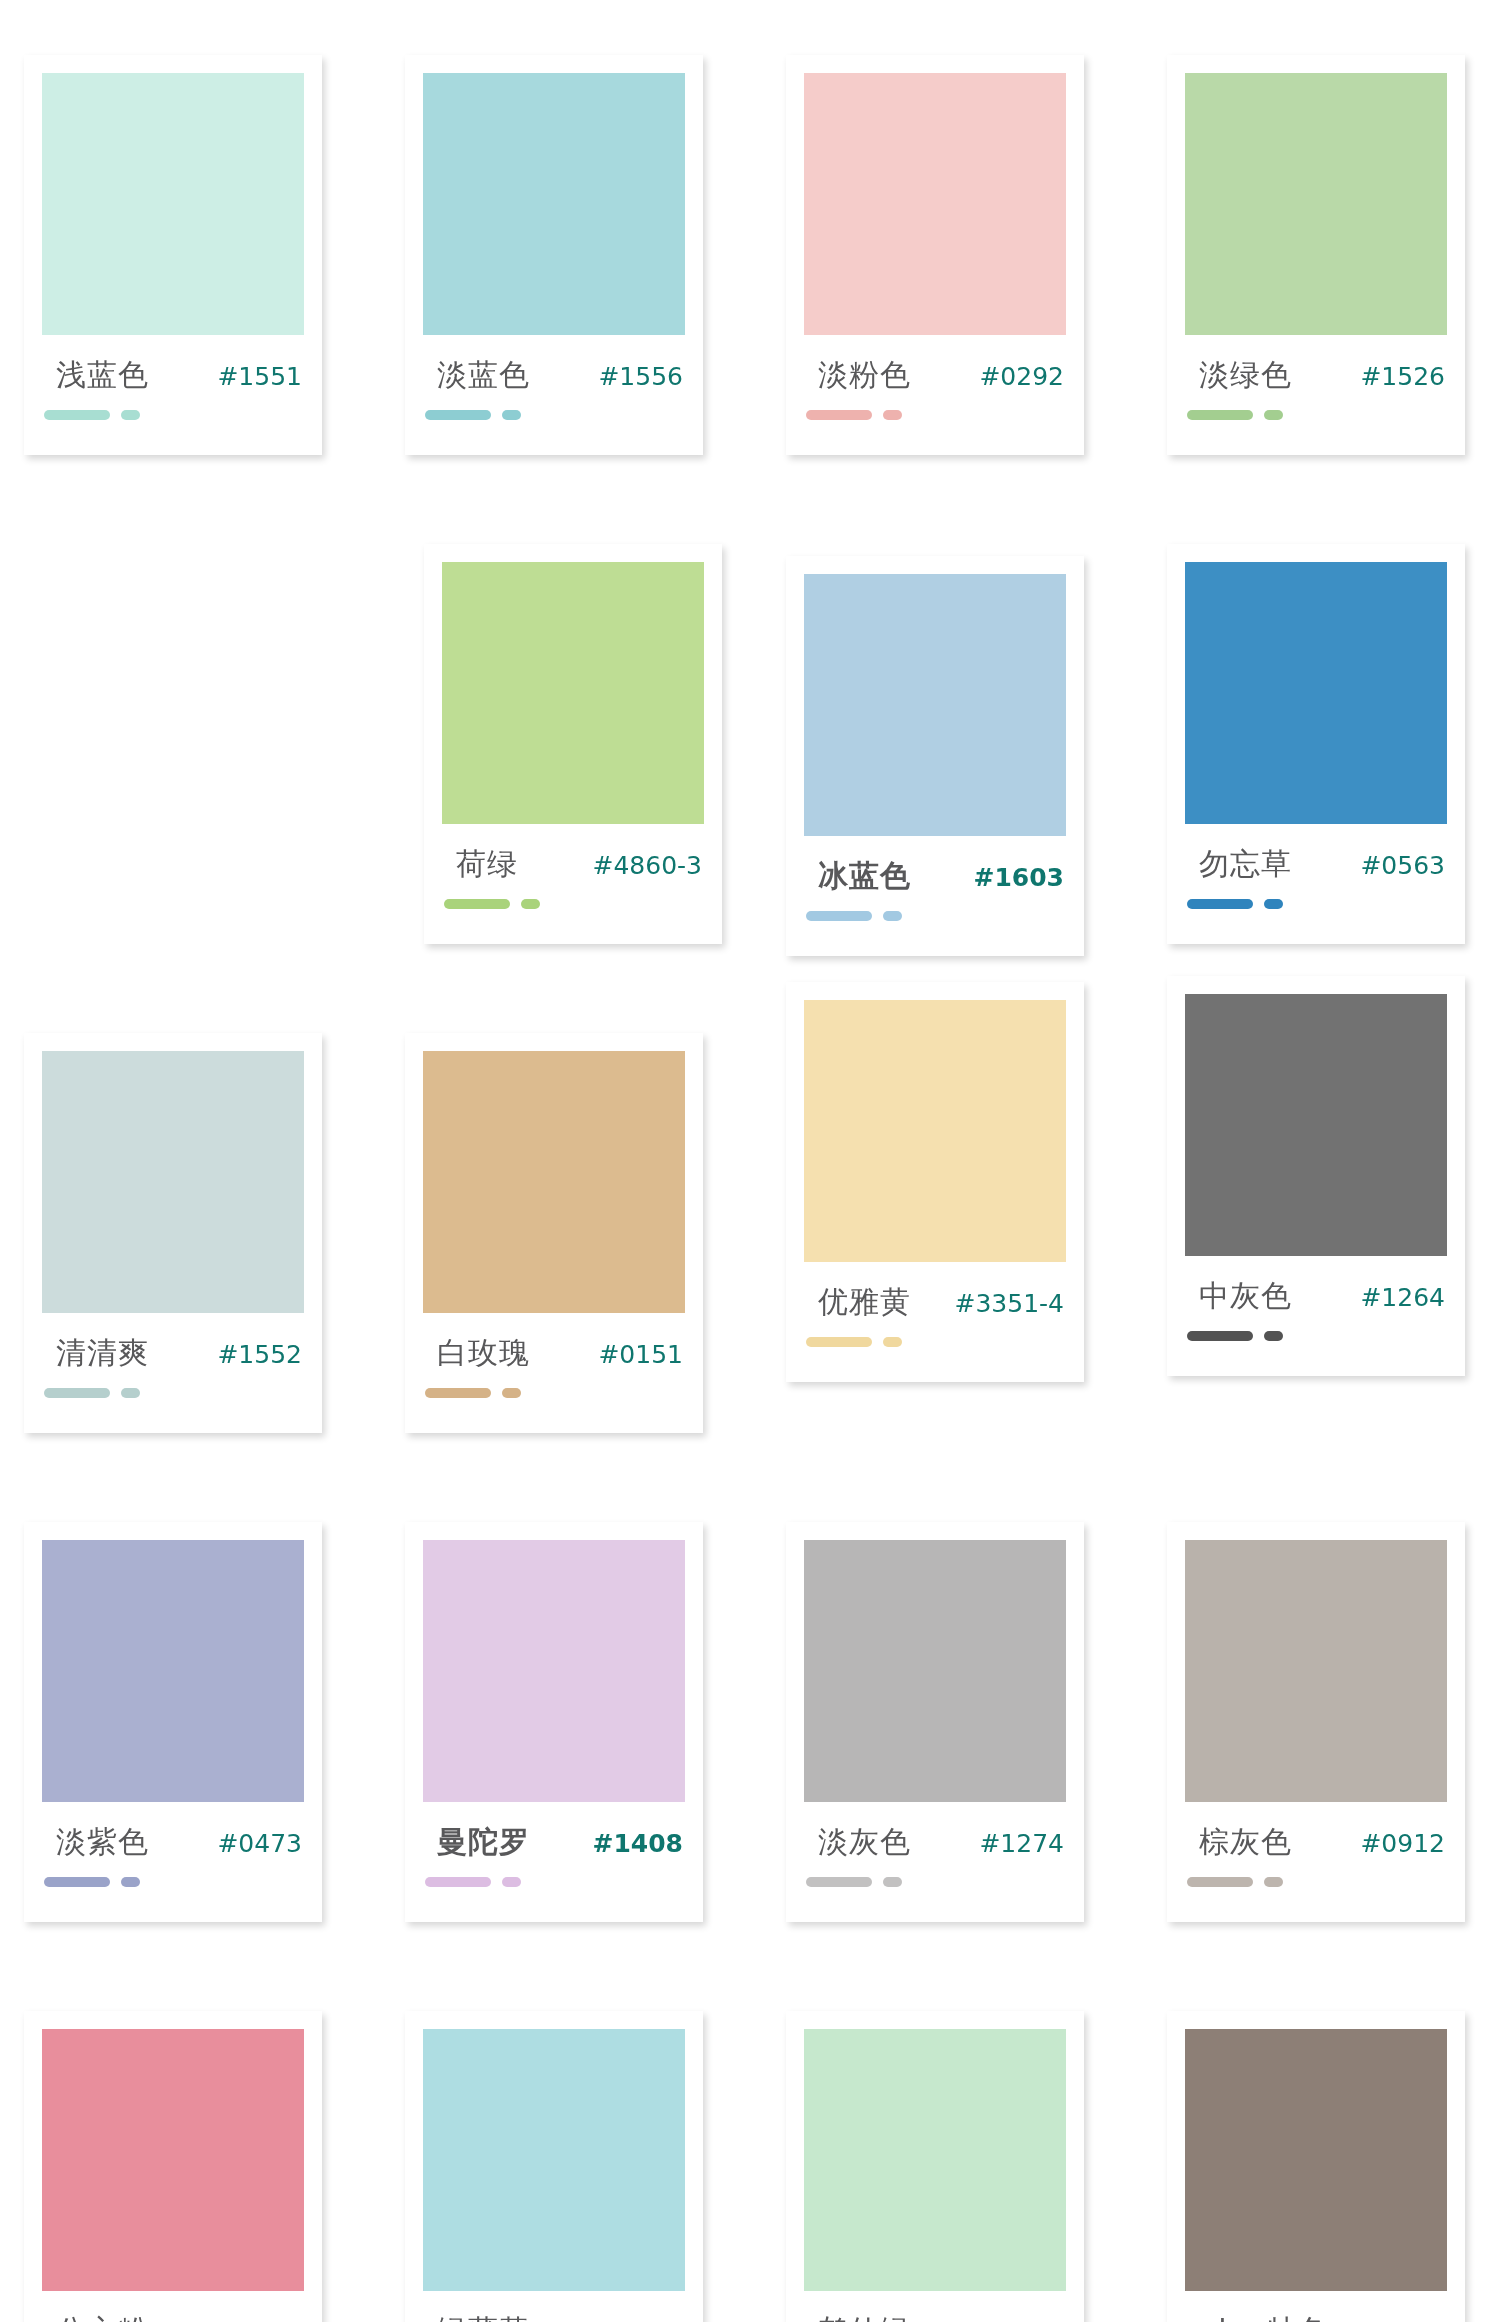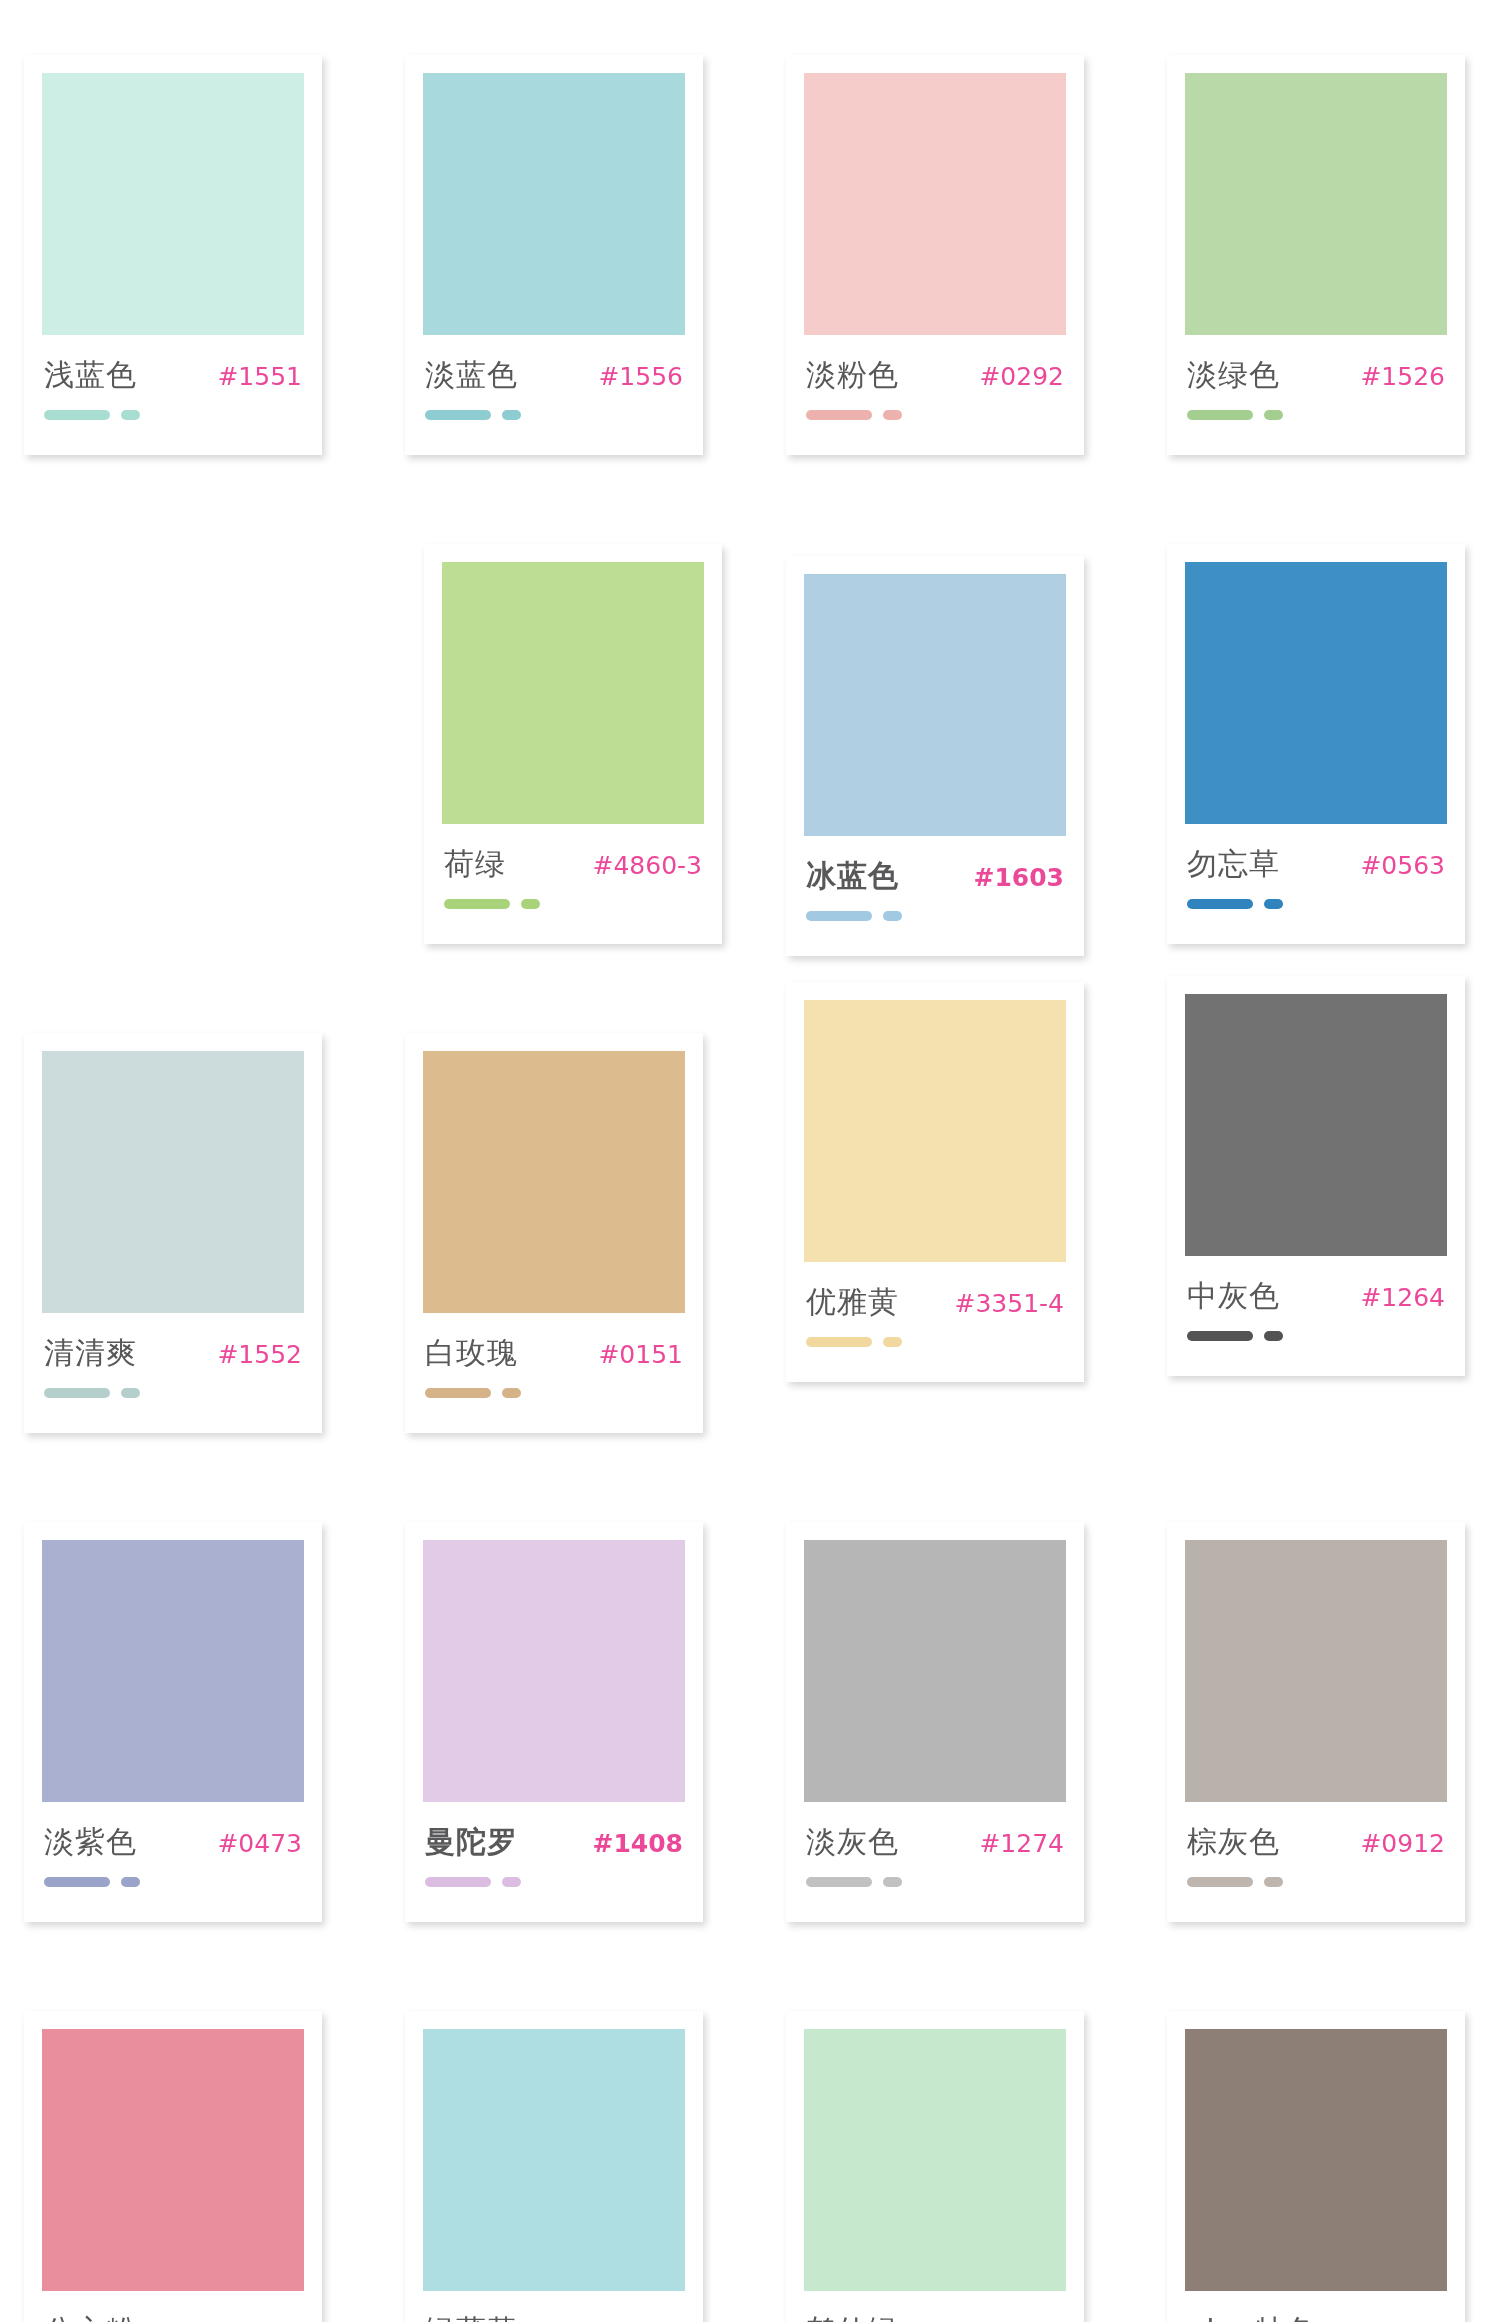--- a/index.html
+++ b/index.html
@@ -34,30 +34,31 @@
     width: 262px;
     height: 262px;
     display: block;
   }
   .meta {
     display: flex;
     align-items: baseline;
     justify-content: space-between;
     padding: 20px 2px 0 2px;
     white-space: nowrap;
+    margin-left: 12px;
   }
   .cname {
     font-size: 30px;
     color: #58585a;
     letter-spacing: 1px;
     font-family: "DejaVu Sans", "Liberation Sans", sans-serif;
   }
   .ccode {
     font-size: 25px;
-    color: #ec4899;
+    color: #0f766e;
     letter-spacing: 0px;
     font-family: "DejaVu Sans", "Liberation Sans", sans-serif;
   }
   .bars {
     display: flex;
     align-items: center;
     gap: 11px;
     padding: 14px 2px 0 2px;
   }
   .bar-long {

